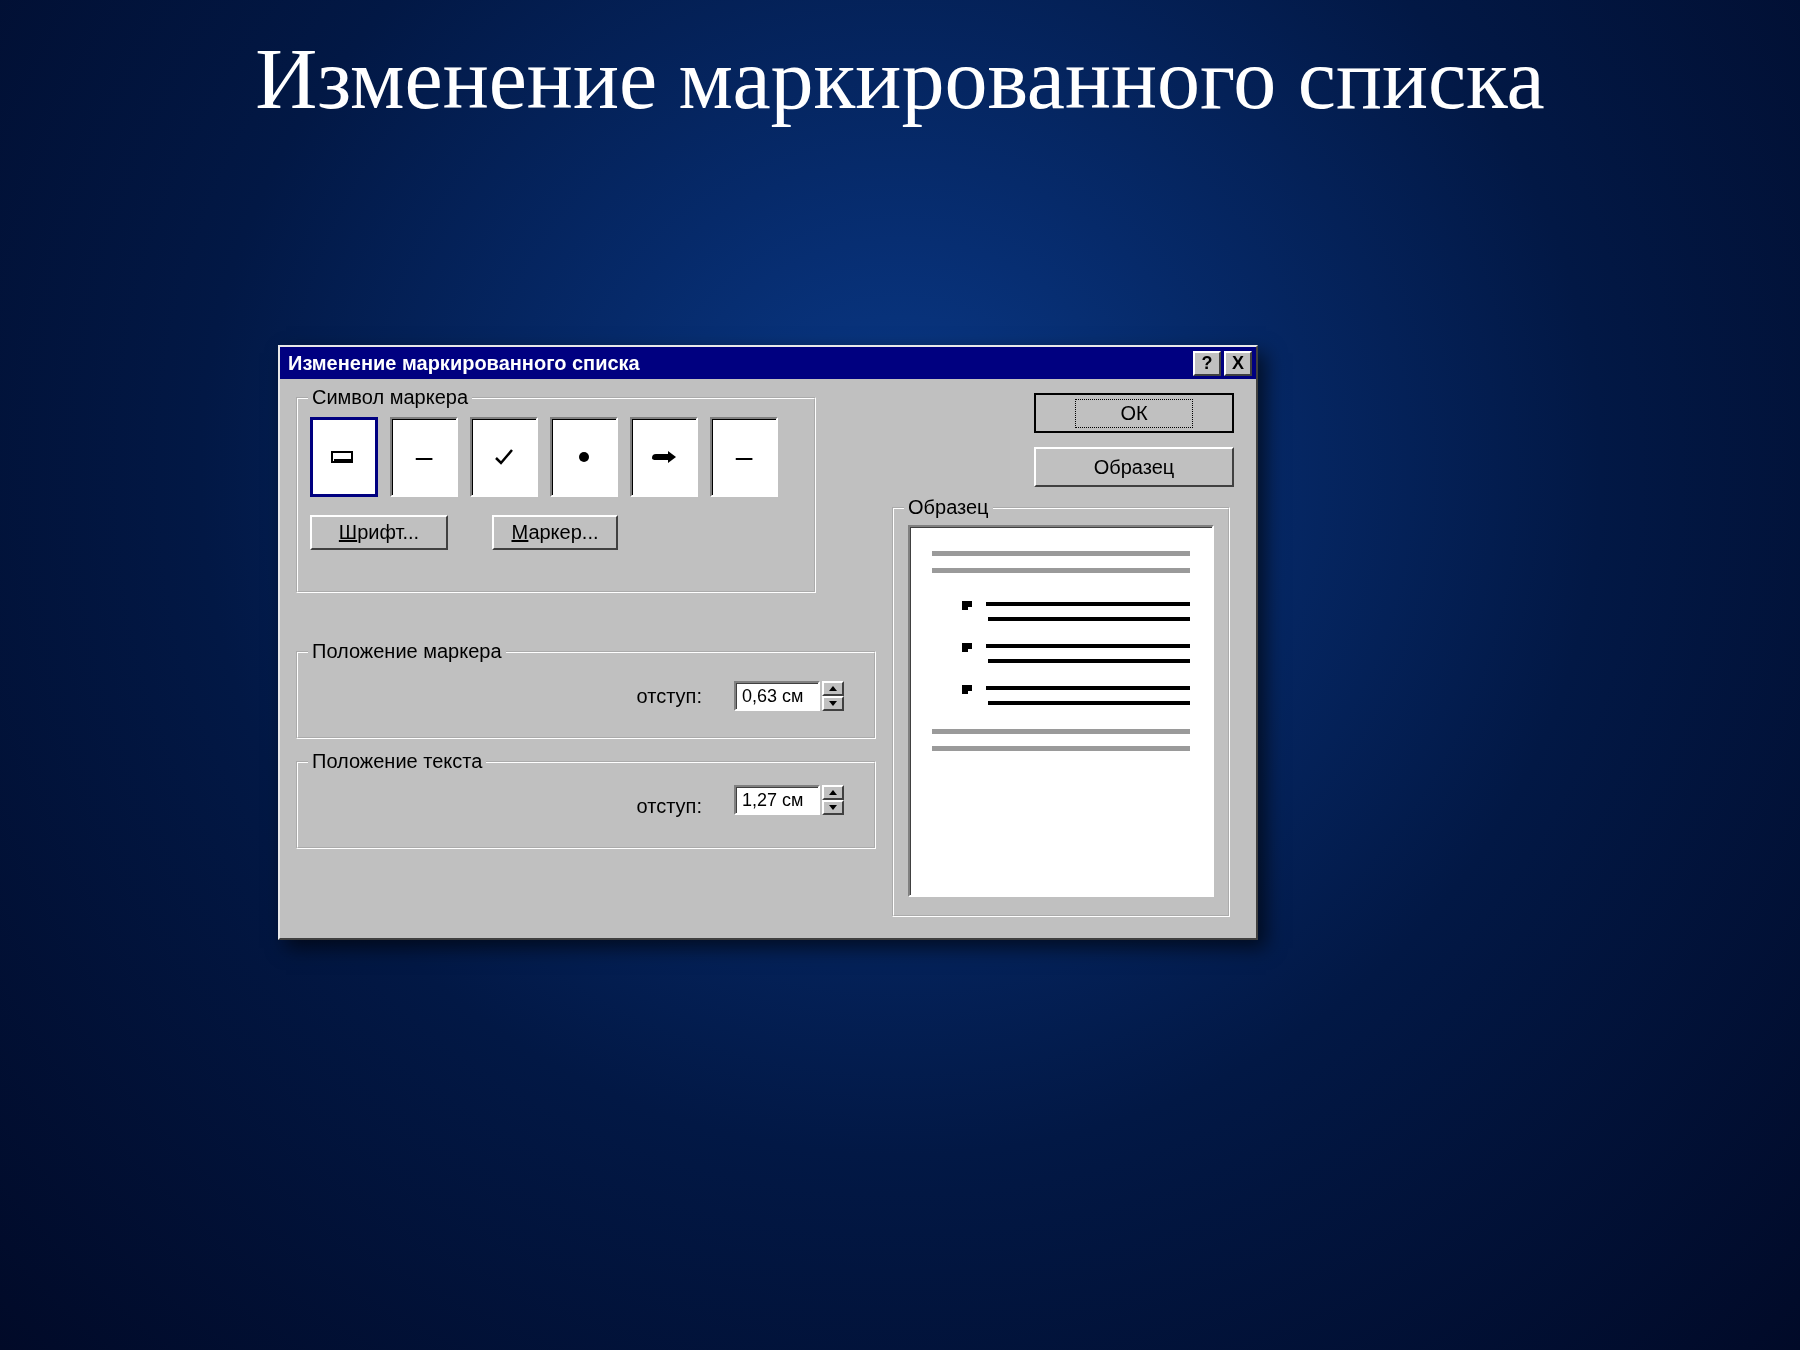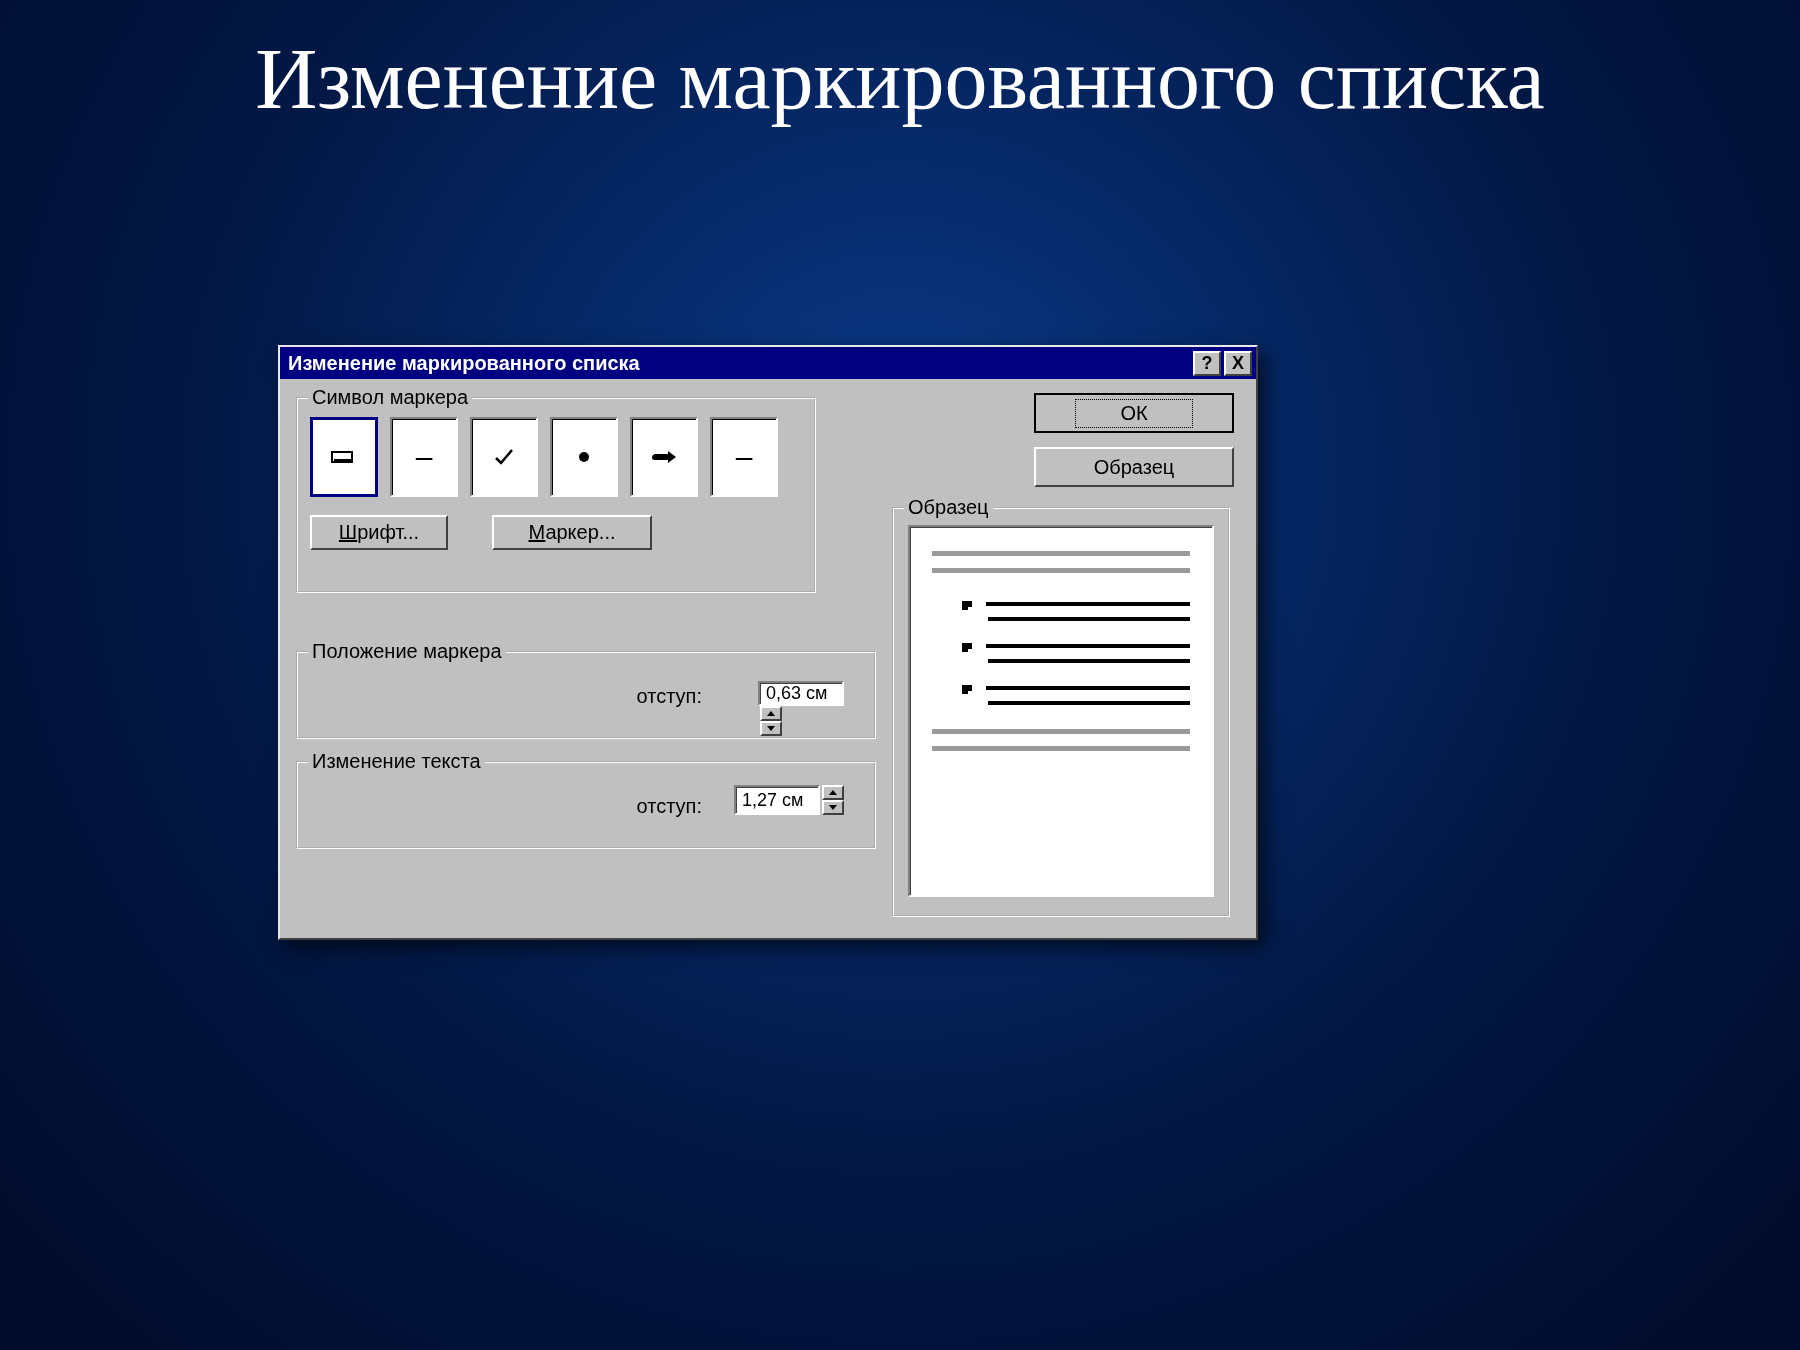--- a/index.html
+++ b/index.html
@@ -233,51 +233,51 @@
             <svg width="28" height="18" viewBox="0 0 28 18">
                 <path d="M2 10 Q2 6 6 6 L18 6 L18 3 L26 9 L18 15 L18 12 L6 12 Q2 12 2 10 Z" fill="#000"></path>
               </svg>
           </div>
           <div class="bullet-tile" style="font-size:30px;">–</div>
         </div>
         <div style="padding:18px 12px 0 12px; display:flex; gap:44px;">
           <div class="btn" style="width:138px;">
             <span><span class="underline">Ш</span><span>рифт...</span></span>
           </div>
-          <div class="btn" style="width:160px;">
+          <div class="btn" style="width:126px;">
             <span><span class="underline">М</span>аркер...</span>
           </div>
         </div>
       </div>
 
       <div class="btn focused" style="position:absolute; right:22px; top:14px; width:200px; height:40px;">
         <span class="btn-inner">ОК</span>
       </div>
       <div class="btn" style="position:absolute; right:22px; top:68px; width:200px; height:40px;">
         <span>Образец</span>
       </div>
 
       <div class="gb-simple" style="left:16px; top:272px; width:580px; height:88px;">
         <span class="gb-label">Положение маркера</span>
         <span class="indent-label" style="right:172px; top:32px;">отступ:</span>
-        <div class="spinner" style="position:absolute; right:30px; top:28px;flex-direction:column;">
+        <div class="spinner" style="position:absolute; right:30px; top:28px;">
           <input type="text" value="0,63 см" style="">
           <div class="spinner-btns">
             <div class="spinner-btn">
                 <div class="arrow-up"></div>
               </div>
             <div class="spinner-btn">
                 <div class="arrow-down"></div>
               </div>
           </div>
         </div>
       </div>
 
       <div class="gb-simple" style="left:16px; top:382px; width:580px; height:88px;">
-        <span class="gb-label">Изменение текста</span>
+        <span class="gb-label">Положение текста</span>
         <span class="indent-label" style="right:172px; top:32px;">отступ:</span>
         <div class="spinner" style="position:absolute; right:30px; top:22px;">
           <input type="text" value="1,27 см" style="">
           <div class="spinner-btns">
             <div class="spinner-btn">
                 <div class="arrow-up"></div>
               </div>
             <div class="spinner-btn">
                 <div class="arrow-down"></div>
               </div>

